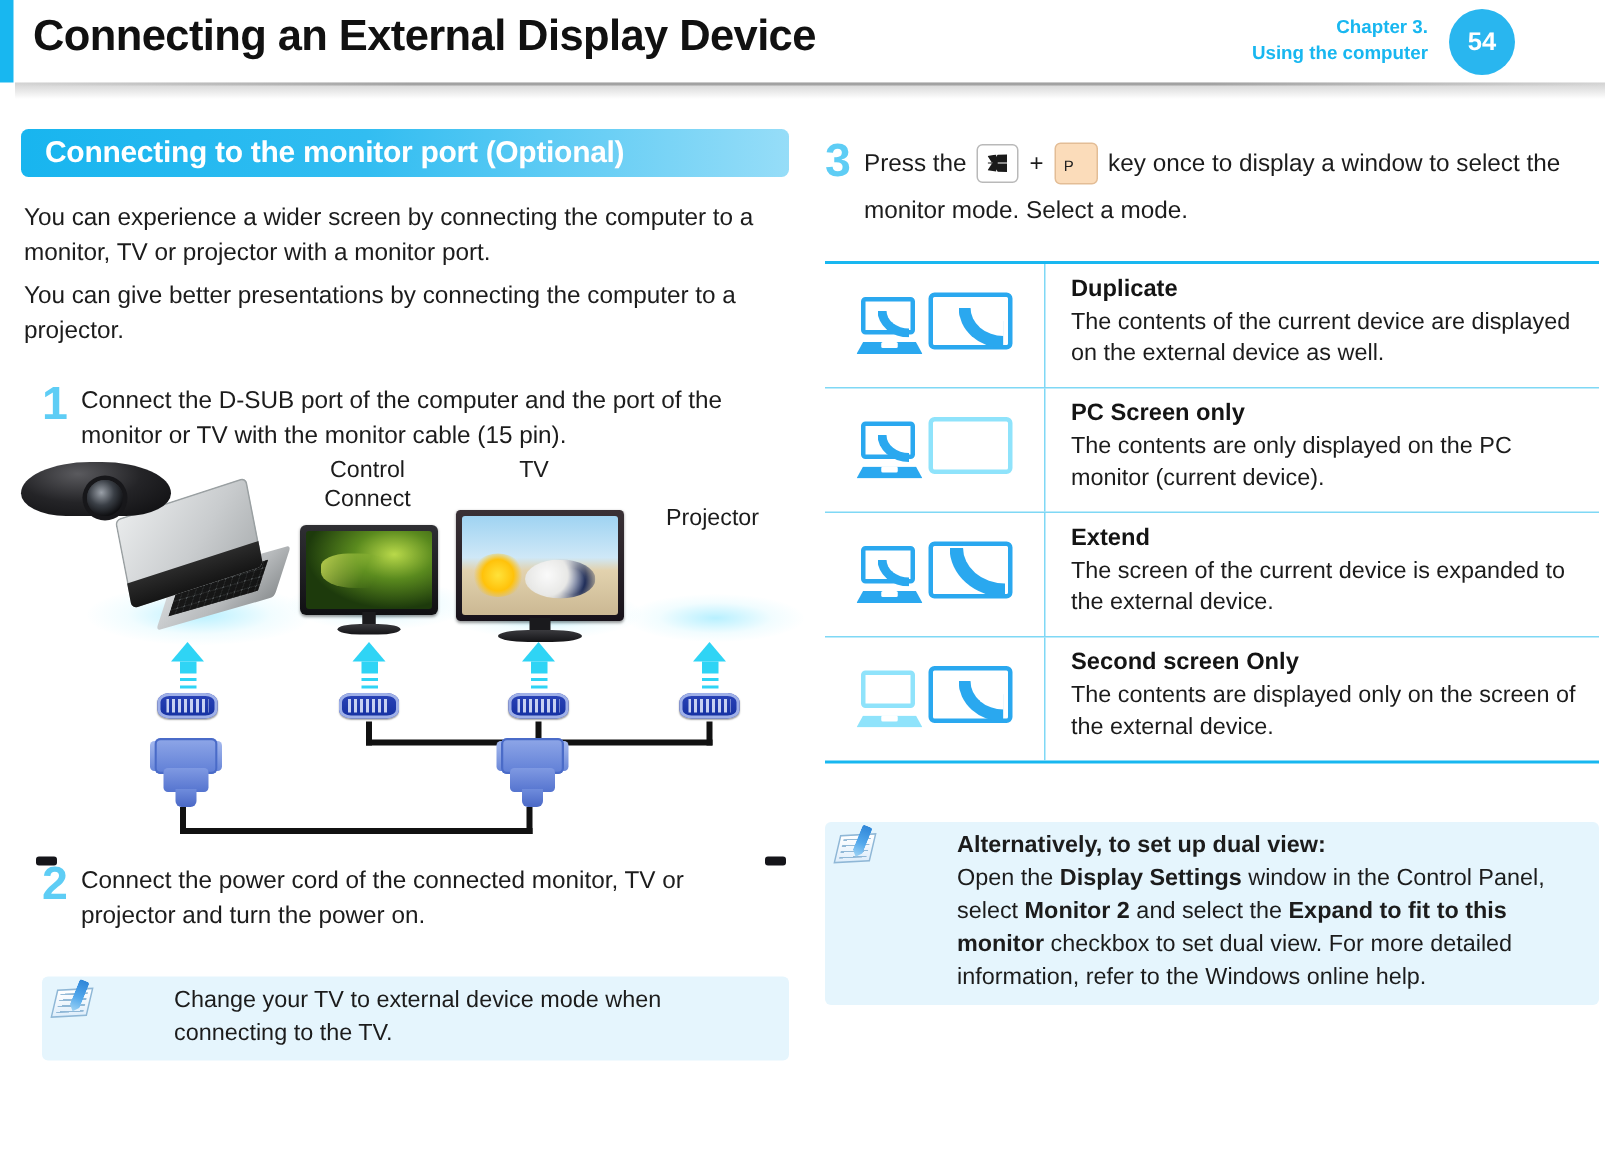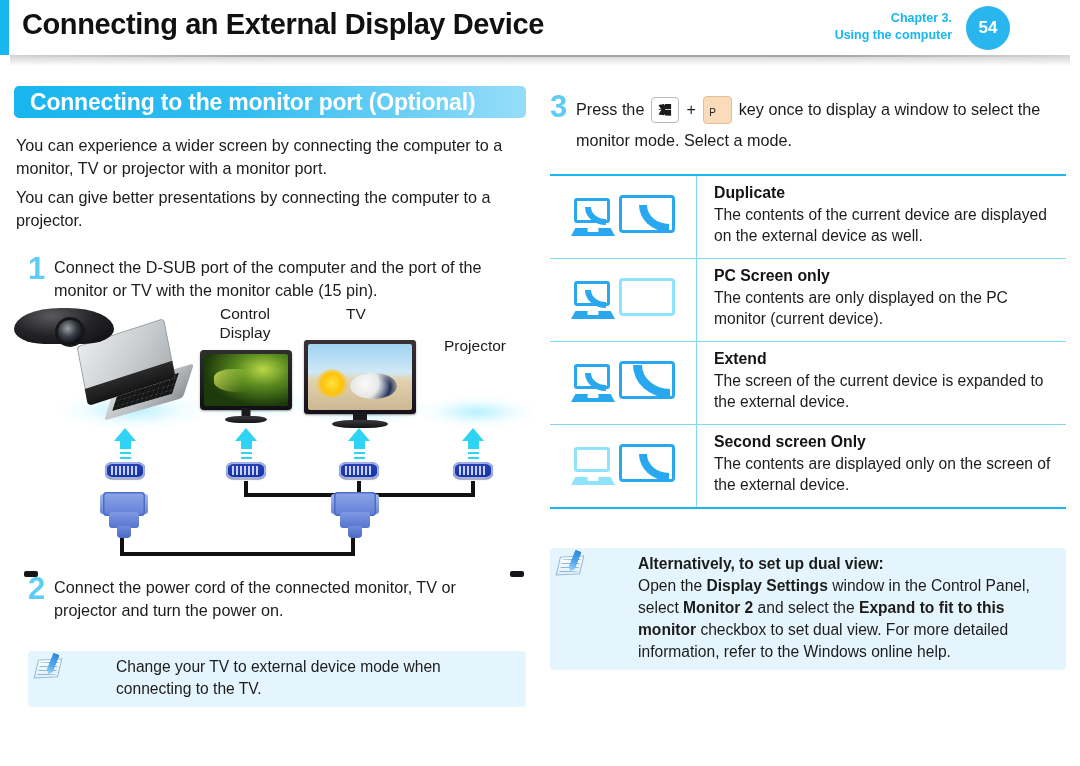--- a/index.html
+++ b/index.html
@@ -87,21 +87,21 @@
   #section-bar {
     position: relative;
     width: 512px; height: 32px;
     border-radius: 5px;
     background: linear-gradient(to right, #18b5ef 0%, #32bdf1 45%, #96ddf8 100%);
     display: flex;
     align-items: center;
   }
   #section-bar-label {
     color: #ffffff;
-    font-size: 23px;
+    font-size: 20px;
     font-weight: bold;
     padding-left: 16px;
     letter-spacing: -0.2px;
   }
 
   
   .body-para {
     font-size: 16.2px;
     line-height: 23px;
     color: #1c1c1c;
@@ -501,21 +501,21 @@
       <div class="base">
           <div class="keys"></div>
         </div>
       <div class="lid">
           <div class="lid-band"></div>
         </div>
     </div>
 
     <div class="dev-label" style="left:176px; top:0px; width:110px;">
       <div>Control</div>
-      <div>Display</div>
+      <div>Connect</div>
     </div>
     <div id="ext-monitor" class="screen-dev">
       <div class="bezel">
           <div class="pic"></div>
         </div>
       <div class="stand-neck"></div>
       <div class="stand-base"></div>
     </div>
 
     <div class="dev-label" style="left:300px; top:0px; width:84px;">TV</div>

